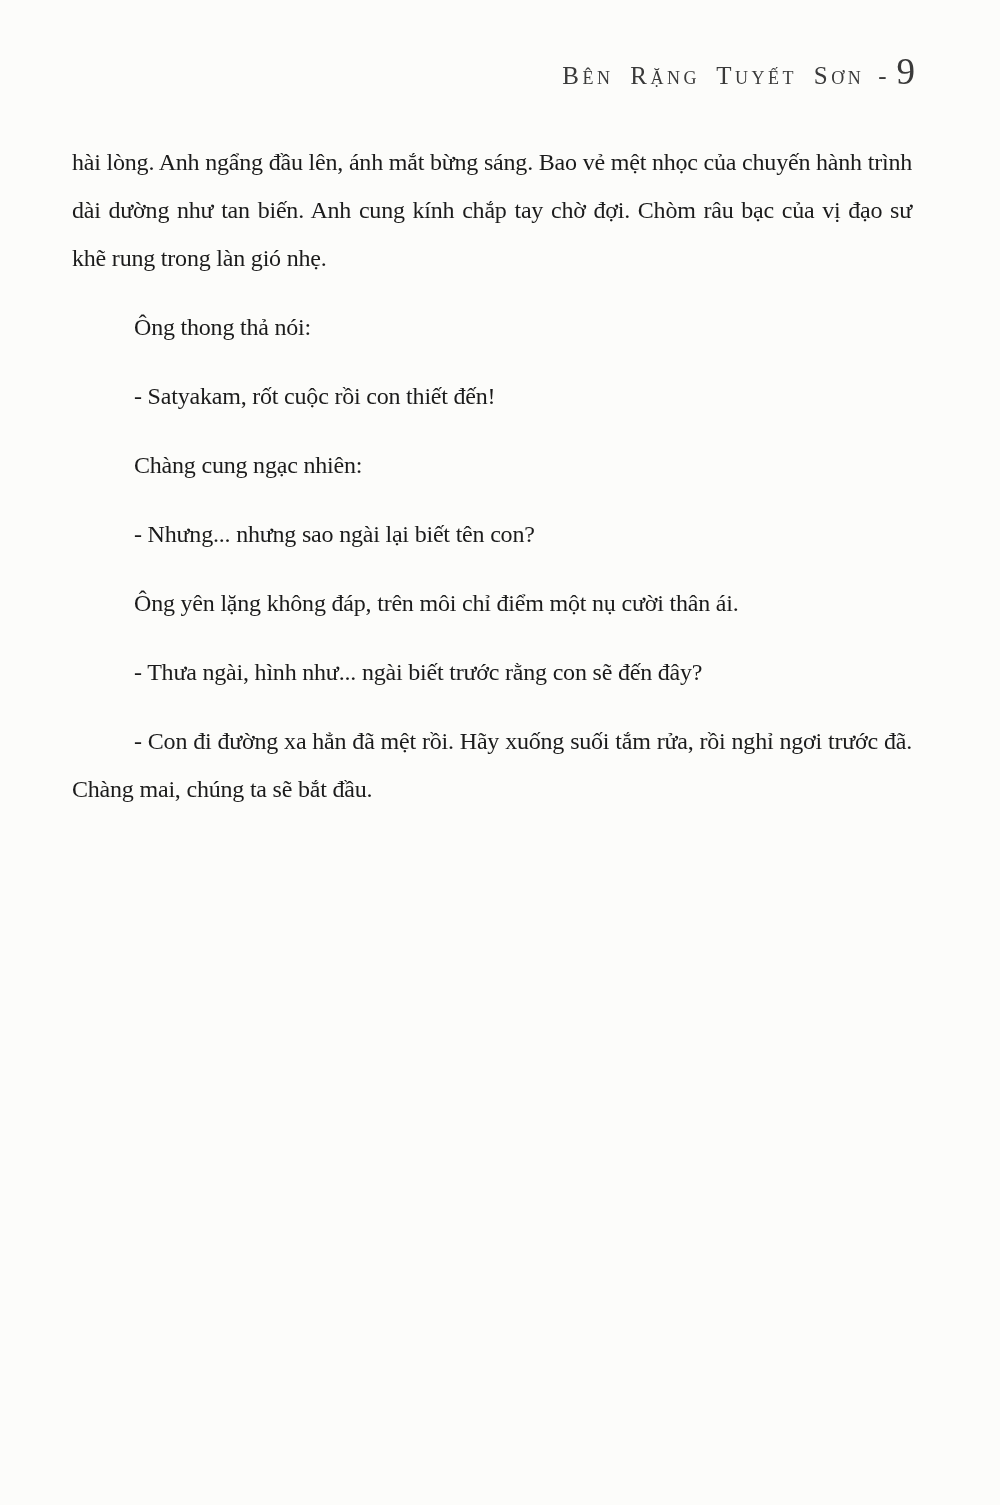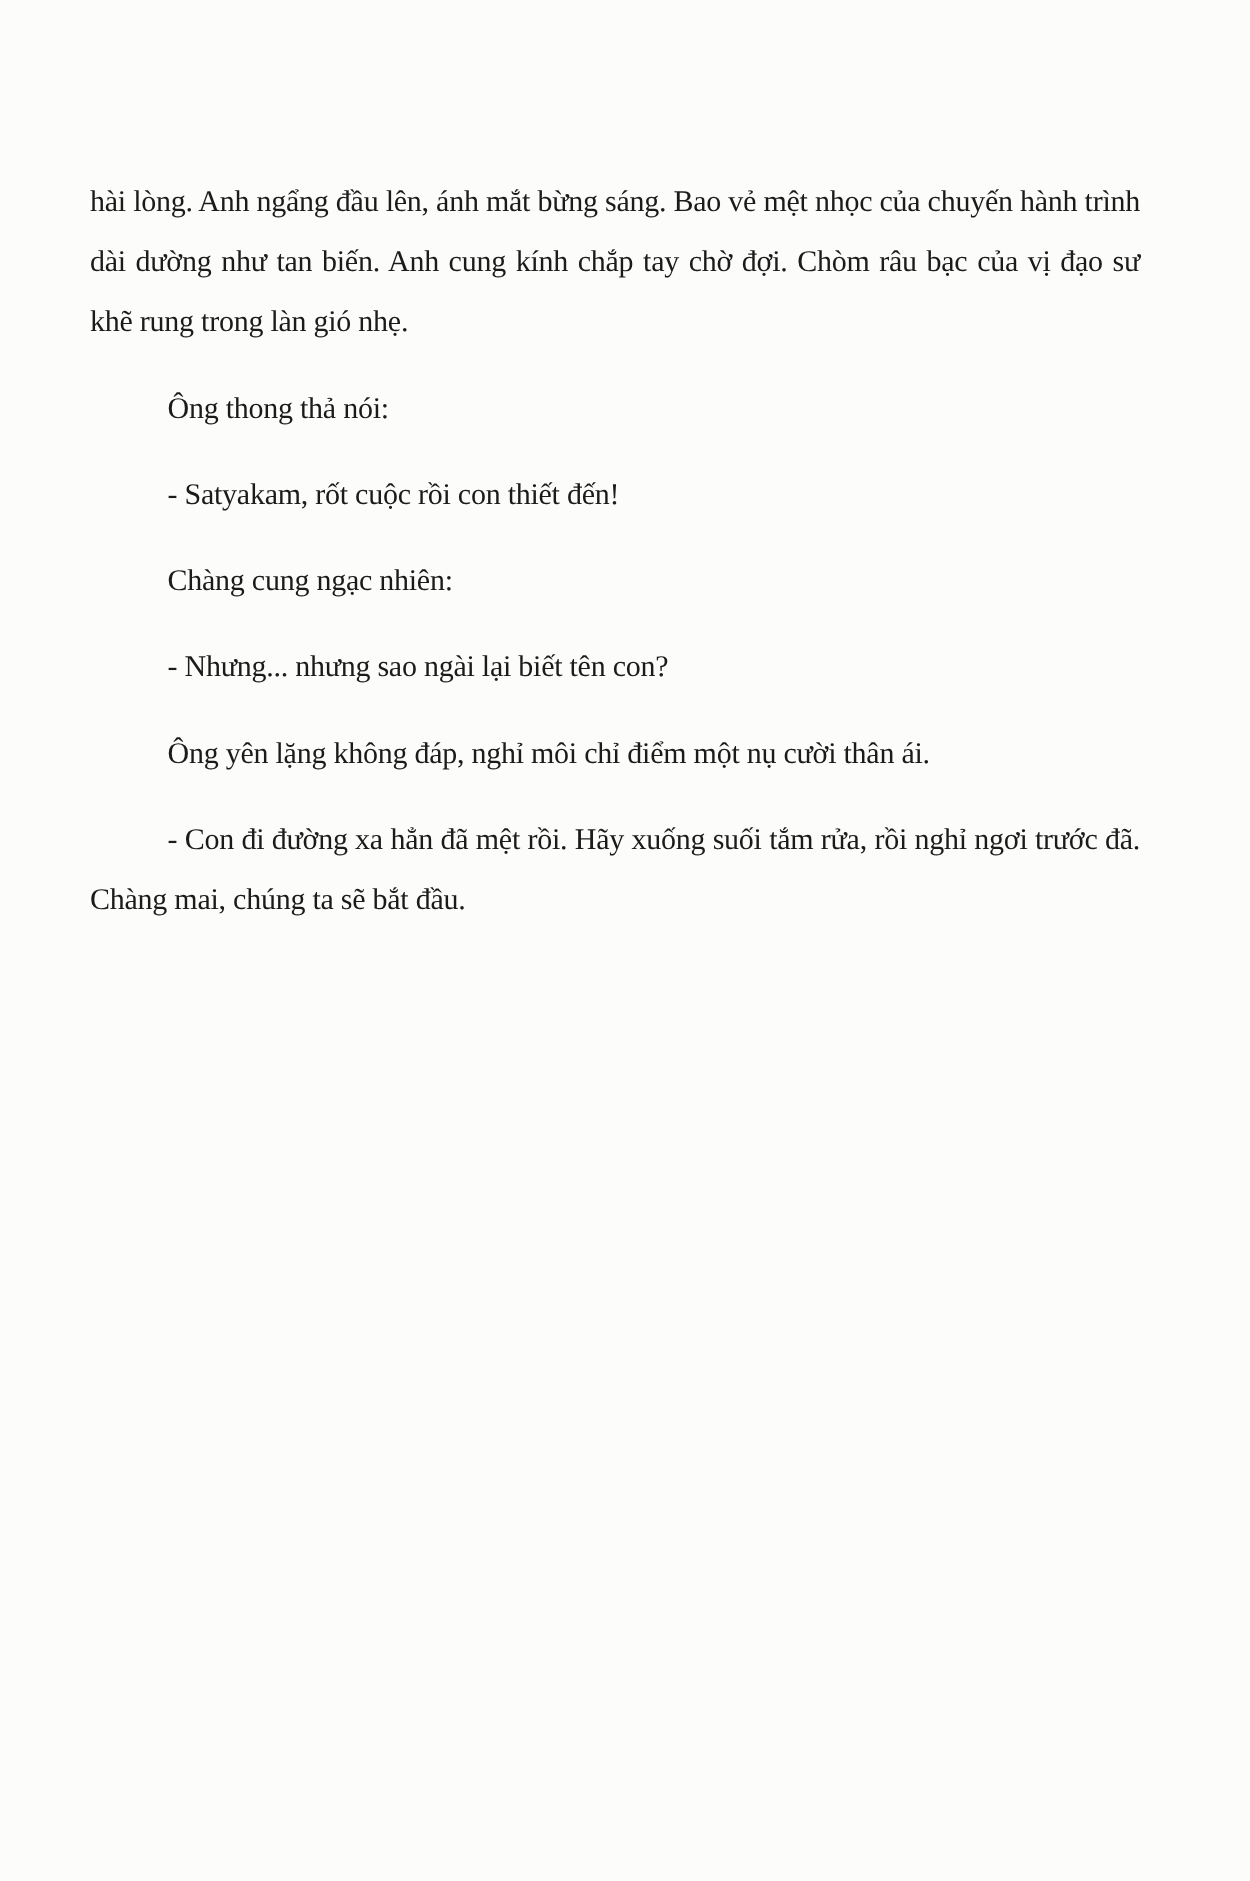--- a/index.html
+++ b/index.html
@@ -59,24 +59,30 @@
   }
   .text-block p.continuation {
     text-indent: 0;
   }
 </style>
 </head>
 <body>
 
 <div class="page">
 
+  <div class="running-header">
+    <span class="book-title">Bên Rặng Tuyết Sơn</span>
+    <span class="dash">-</span>
+    <span class="page-number">9</span>
+  </div>
 
   <div class="text-block">
     <p class="continuation">hài lòng. Anh ngẩng đầu lên, ánh mắt bừng sáng. Bao vẻ mệt nhọc của chuyến hành trình dài dường như tan biến. Anh cung kính chắp tay chờ đợi. Chòm râu bạc của vị đạo sư khẽ rung trong làn gió nhẹ.</p>
     <p>Ông thong thả nói:</p>
     <p>- Satyakam, rốt cuộc rồi con thiết đến!</p>
     <p>Chàng cung ngạc nhiên:</p>
     <p>- Nhưng... nhưng sao ngài lại biết tên con?</p>
-    <p>Ông yên lặng không đáp, nghỉ môi chỉ điểm một nụ cười thân ái.</p>
+    <p>Ông yên lặng không đáp, trên môi chỉ điểm một nụ cười thân ái.</p>
+    <p>- Thưa ngài, hình như... ngài biết trước rằng con sẽ đến đây?</p>
     <p>- Con đi đường xa hẳn đã mệt rồi. Hãy xuống suối tắm rửa, rồi nghỉ ngơi trước đã. Chàng mai, chúng ta sẽ bắt đầu.</p>
   </div>
 
 </div>
 
 </body></html>

